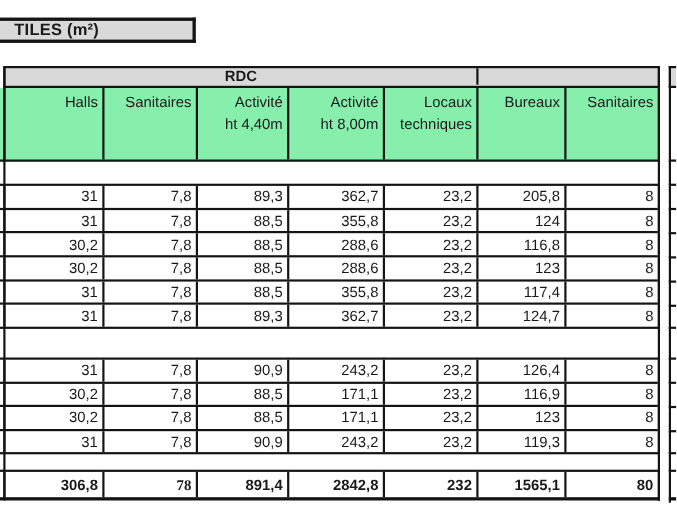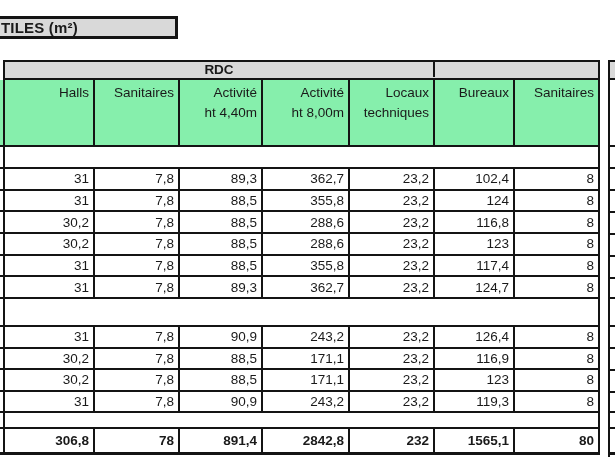--- a/index.html
+++ b/index.html
@@ -8,21 +8,21 @@
     position:relative; width:615px; height:461px; background:#fff;
     font-family:"Liberation Sans", sans-serif; color:var(--ink);
     overflow:hidden;
   }
   * { box-sizing:border-box; }
 
   
   #title {
     position:absolute; left:0; top:16px; width:178px; height:23px;
     background:var(--gray); border:3px solid var(--b); border-left:none;
-    display:flex; align-items:center; padding-left:1px;
+    display:flex; align-items:center; padding-left:13px;
     font-weight:bold; font-size:15px; letter-spacing:0.2px;
   }
 
   
   #band {
     position:absolute; left:3px; top:60px; width:597px; height:20px;
     display:flex; background:var(--gray); border:2px solid var(--b);flex-direction:column;
   }
   .bcell { display:flex; align-items:center; justify-content:center;
     font-weight:bold; font-size:13.5px; }
@@ -109,21 +109,21 @@
     </div>
 
   <div id="block1" class="data-block">
       <div class="drow">
         <div class="stub"></div>
         <div class="dcell" style="width: 90px;">31</div>
         <div class="dcell" style="width: 85px;">7,8</div>
         <div class="dcell" style="width: 83px;">89,3</div>
         <div class="dcell" style="width: 87px;">362,7</div>
         <div class="dcell" style="width: 85px;">23,2</div>
-        <div class="dcell" style="width: 80px;">102,4</div>
+        <div class="dcell" style="width: 80px;">205,8</div>
         <div class="dcell last" style="width: 83px;">8</div>
       </div>
       <div class="drow">
         <div class="stub"></div>
         <div class="dcell" style="width: 90px;">31</div>
         <div class="dcell" style="width: 85px;">7,8</div>
         <div class="dcell" style="width: 83px;">88,5</div>
         <div class="dcell" style="width: 87px;">355,8</div>
         <div class="dcell" style="width: 85px;">23,2</div>
         <div class="dcell" style="width: 80px;">124</div>
@@ -209,21 +209,21 @@
         <div class="dcell" style="width: 87px;">243,2</div>
         <div class="dcell" style="width: 85px;">23,2</div>
         <div class="dcell" style="width: 80px;">119,3</div>
         <div class="dcell last" style="width: 83px;">8</div>
       </div>
     </div>
 
   <div id="totals-row">
       <div class="stub"></div>
       <div class="dcell total" style="width: 90px;">306,8</div>
-      <div class="dcell total" style="width: 85px;">78</div>
+      <div class="dcell total" style="width: 85px; font-family: Liberation Serif, serif;">78</div>
       <div class="dcell total" style="width: 83px;">891,4</div>
       <div class="dcell total" style="width: 87px;">2842,8</div>
       <div class="dcell total" style="width: 85px;">232</div>
       <div class="dcell total" style="width: 80px;">1565,1</div>
       <div class="dcell total last" style="width: 83px;">80</div>
     </div>
 
   <div id="vline-l" class="vline"></div>
   <div id="vline-m" class="vline"></div>
   <div id="vline-r" class="vline"></div>

